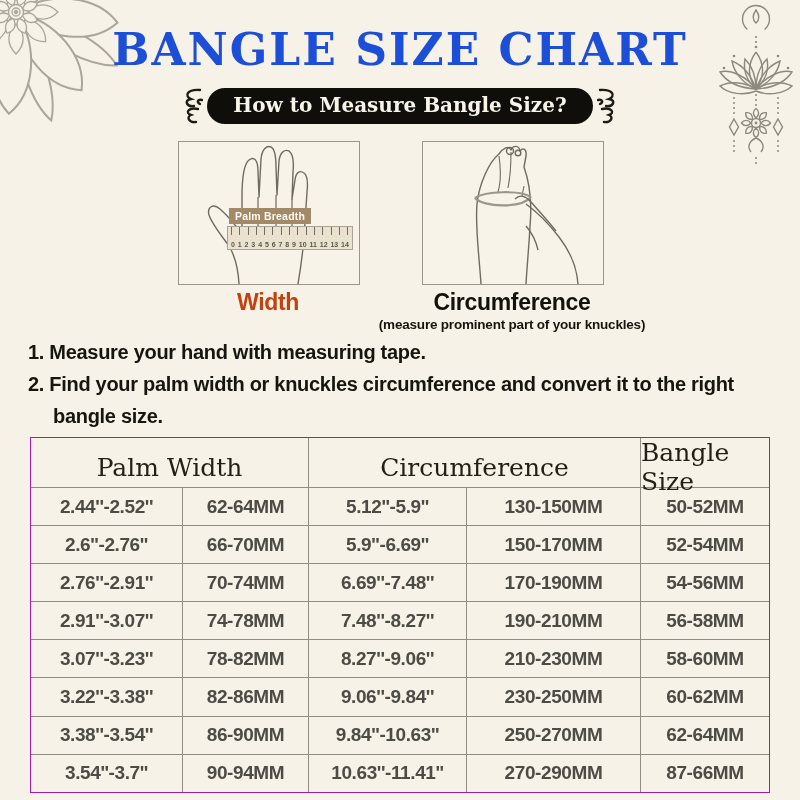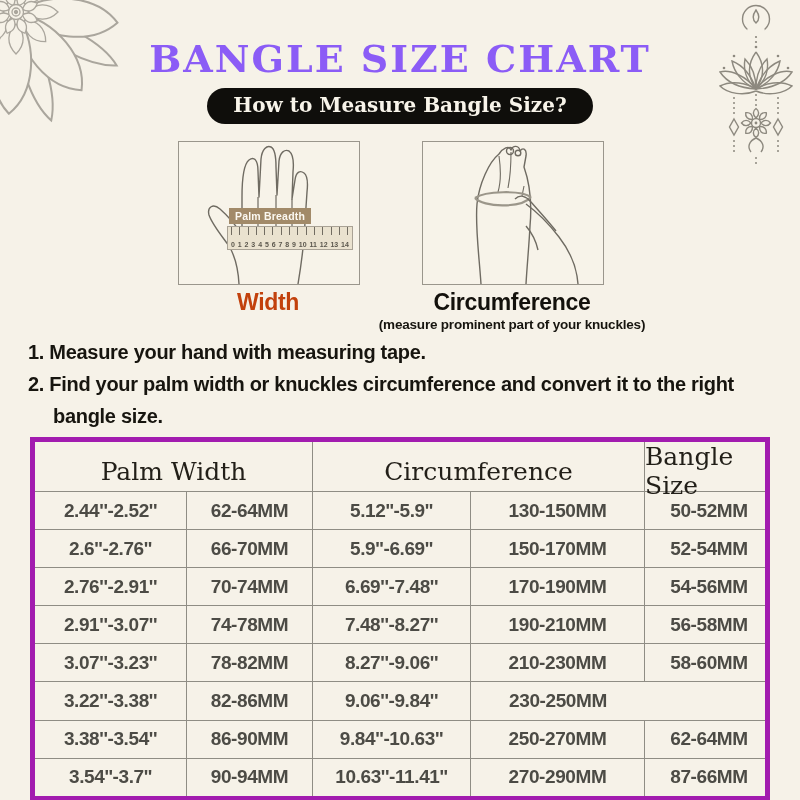--- a/index.html
+++ b/index.html
@@ -4,25 +4,25 @@
 <style>
   html,body { margin:0; padding:0; }
   body { width:800px; height:800px; font-family:"Liberation Sans", sans-serif; }
   .sheet { position:relative; width:800px; height:800px; background:#f6f2e8; overflow:hidden; }
 
   
   .mandala { position:absolute; left:0; top:0; }
   .lotus-ornament { position:absolute; left:698px; top:2px; }
 
   
-  .page-title { position:absolute; top:36px; left:0; width:100%; text-align:center;
-    font-family:"DejaVu Serif", serif; font-weight:700; font-size:38px; letter-spacing:2px;
-    color:#8b5cf6; }
+  .page-title { position:absolute; top:24px; left:0; width:100%; text-align:center;
+    font-family:"DejaVu Serif", serif; font-weight:700; font-size:44px; letter-spacing:2px;
+    color:#1d4ed8; }
   .subhead { position:absolute; top:87px; left:0; width:100%; height:38px;
-    display:flex; justify-content:center; align-items:center; gap:4px;flex-direction:column; }
+    display:flex; justify-content:center; align-items:center; gap:4px; }
   .pill { background:#0f0e0b; color:#f8f4ea; font-family:"DejaVu Serif", serif;
     font-weight:700; font-size:20px; padding:5px 26px 7px; border-radius:19px; }
 
   
   .illus-box { position:absolute; top:141px; width:180px; height:142px;
     border:1px solid #9a968c; background:#f7f3e9; }
   .box-width { left:178px;text-align:center; }
   .box-circ  { left:422px; }
   .illus-box svg { position:absolute; left:0; top:0; }
 
@@ -42,21 +42,21 @@
   .caption-circ { color:#13110c; font-size:23px; font-weight:700; letter-spacing:-0.3px; }
   .caption-note { color:#17150f; font-size:13.5px; font-weight:700; letter-spacing:-0.2px; margin-top:1px; }
 
   
   .instructions { position:absolute; left:28px; top:336px; width:756px;
     font-size:20px; font-weight:700; letter-spacing:-0.3px; line-height:32px; color:#17150f; }
   .step2 { padding-left:25px; text-indent:-25px; }
 
   
   .size-table { position:absolute; left:30px; top:437px; width:740px;
-    border:5px solid #a21caf; box-sizing:border-box; }
+    border:1px solid #a21caf; box-sizing:border-box; }
   .thead { display:grid; grid-template-columns:278px 332px 128px; height:49px; }
   .thead .hcell { display:flex; align-items:center; justify-content:center;
     font-family:"DejaVu Serif", serif; font-size:25px; color:#221f18;
     border-right:1px solid #8f8d84; }
   .thead .hcell:last-child { border-right:none; }
   .trow { display:grid; grid-template-columns:152px 126px 158px 174px 128px;
     height:37.1px; border-top:1px solid #8f8d84; }
   .tcell { display:flex; align-items:center; justify-content:center;
     font-size:19px; font-weight:700; letter-spacing:-0.4px; color:#4c4b45;
     border-right:1px solid #8f8d84; }
@@ -284,20 +284,21 @@
       <div class="tcell">78-82MM</div>
       <div class="tcell">8.27''-9.06''</div>
       <div class="tcell">210-230MM</div>
       <div class="tcell">58-60MM</div>
     </div>
     <div class="trow">
       <div class="tcell">3.22''-3.38''</div>
       <div class="tcell">82-86MM</div>
       <div class="tcell">9.06''-9.84''</div>
       <div class="tcell">230-250MM</div>
+      <div class="tcell">60-62MM</div>
     </div>
     <div class="trow">
       <div class="tcell">3.38''-3.54''</div>
       <div class="tcell">86-90MM</div>
       <div class="tcell">9.84''-10.63''</div>
       <div class="tcell">250-270MM</div>
       <div class="tcell">62-64MM</div>
     </div>
     <div class="trow">
       <div class="tcell">3.54''-3.7''</div>

